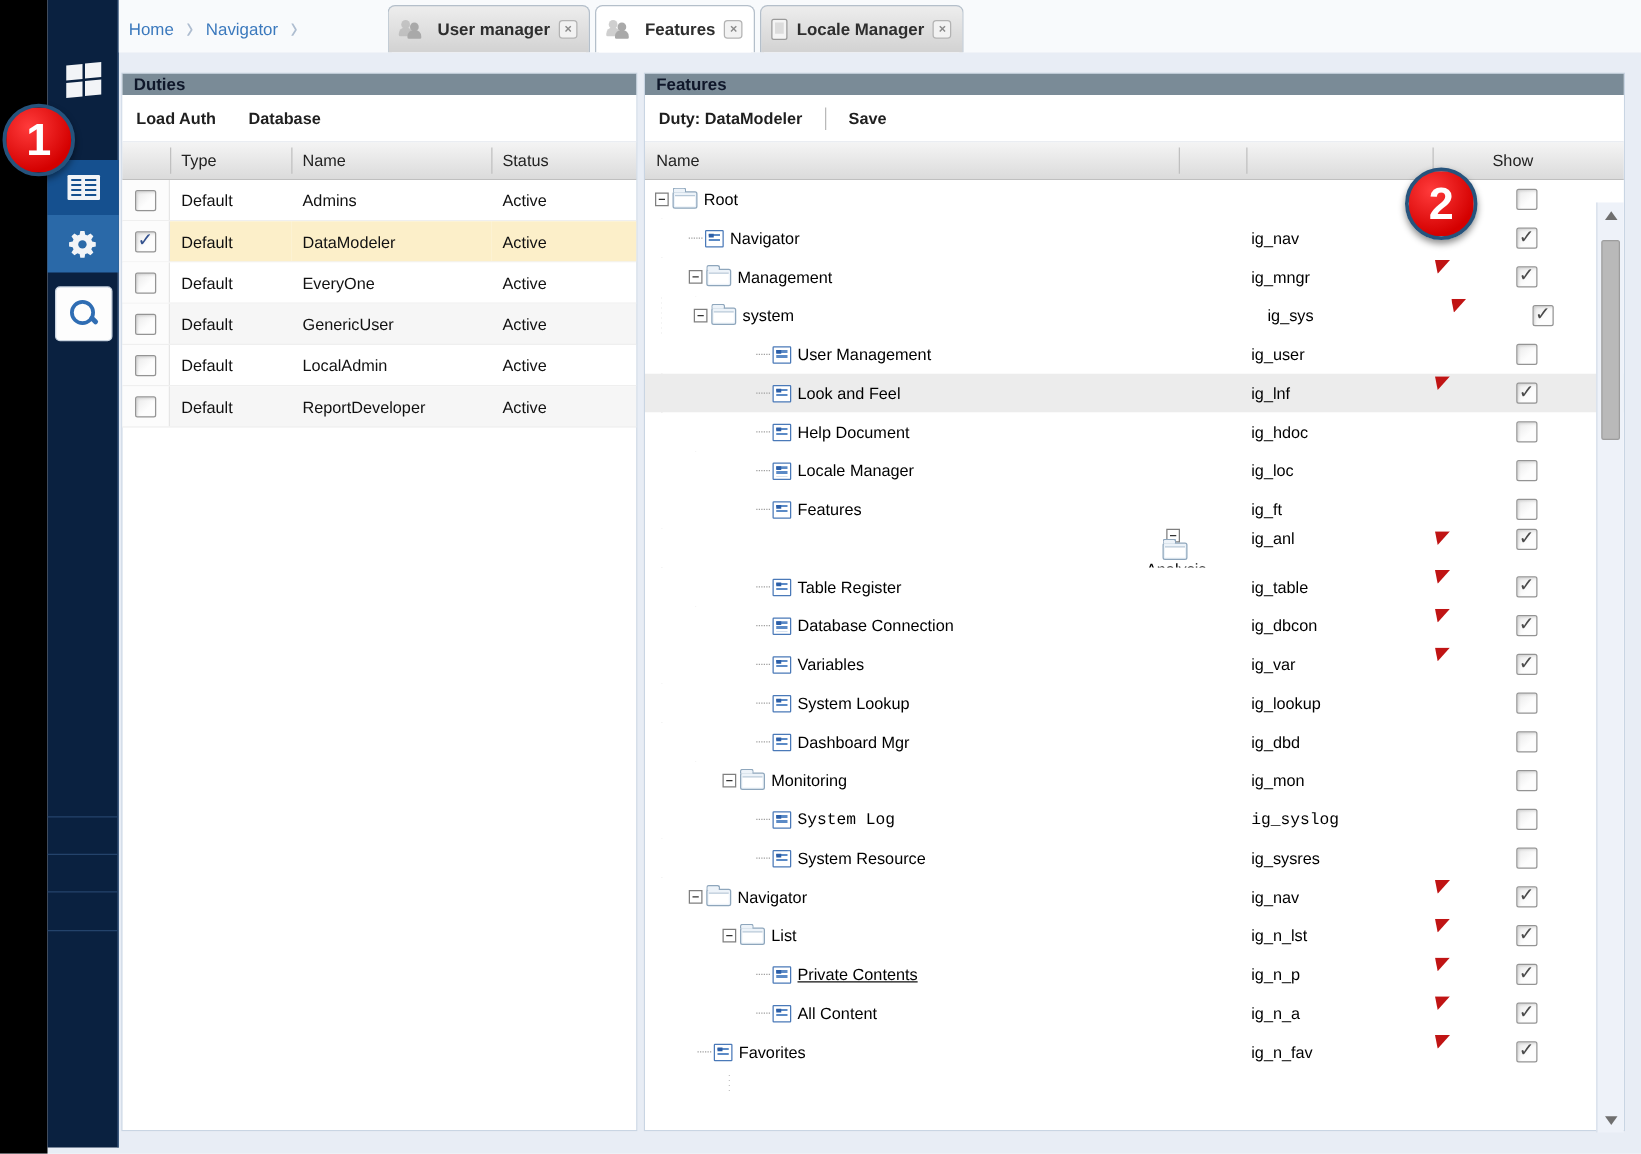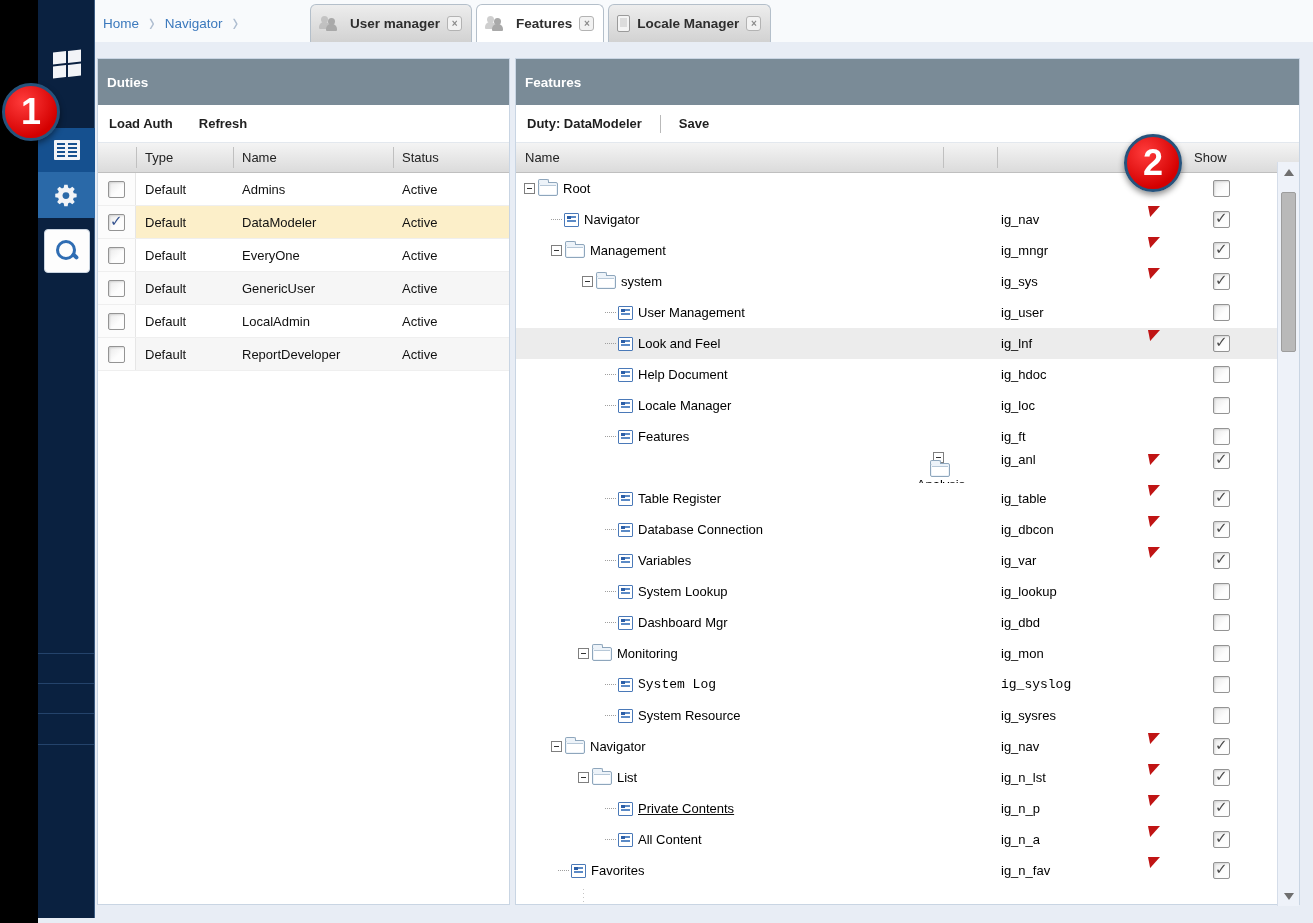--- a/index.html
+++ b/index.html
@@ -49,21 +49,21 @@
   .users-ico .u.front { left:7px; top:2px; }
   .device-ico { width:13px; height:17px; border:1px solid #9a9a9a; border-radius:2px; background:#f4f4f4; position:relative; }
   .device-ico::before { content:""; position:absolute; left:2px; top:2px; right:2px; bottom:4px; background:#dcdcdc; }
   .tab-close { width:15px; height:15px; border:1px solid #b3b3b3; border-radius:3px; background:#f2f2f2;
                color:#8a8a8a; font-size:10px; line-height:13px; text-align:center; font-weight:bold; cursor:pointer; }
 
   
   .panel { position:absolute; top:58px; background:#fff; border:1px solid #c9d5e3; }
   .panel-duties { left:97px; width:413px; height:847px; }
   .panel-features { left:515px; width:785px; height:847px; }
-  .panel-title { height:46px; background:#7a8b97; color:#ffffff; font-weight:bold; font-size:13.5px;
+  .panel-title { height:17px; background:#7a8b97; color:#0f172a; font-weight:bold; font-size:13.5px;
                  display:flex; align-items:center; padding-left:9px; }
   .panel-toolbar { height:38px; background:#fff; display:flex; align-items:center; gap:26px; padding-left:11px;
                    border-bottom:1px solid #e3e8ee; }
   .tool-link { font-weight:bold; color:#1f1f1f; cursor:pointer; }
   .tool-sep { width:1px; height:18px; background:#b9b9b9; margin:0 -8px; }
 
   
   .grid-head { height:30px; background:linear-gradient(#f4f4f4,#dbdbdb); border-bottom:1px solid #bfbfbf;
                position:relative; display:flex; align-items:center; color:#222; }
   .gh-sep { position:absolute; top:4px; bottom:4px; width:1px; background:#c0c0c0; }
@@ -194,21 +194,21 @@
         <span>Locale Manager</span>
         <span class="tab-close">×</span>
       </div>
     </div>
 </div>
 
 <div class="panel panel-duties">
   <div class="panel-title">Duties</div>
   <div class="panel-toolbar">
     <span class="tool-link">Load Auth</span>
-    <span class="tool-link">Refresh</span>
+    <span class="tool-link">Database</span>
   </div>
   <div class="grid-head">
     <span class="gh-sep" style="left:38px"></span>
     <span class="gh-sep" style="left:135px"></span>
     <span class="gh-sep" style="left:295px"></span>
     <span style="position:absolute;left:47px">Type</span>
     <span style="position:absolute;left:144px">Name</span>
     <span style="position:absolute;left:304px">Status</span>
   </div>
   <div id="duties-rows">
@@ -297,21 +297,21 @@
         <span class="cbx t-cbx on"></span>
       </div>
       <div class="trow" style="padding-left: 35px;">
         <span class="exp"></span>
         <span class="folder-ico"></span>
         <span class="t-label">Management</span>
         <span class="t-code">ig_mngr</span>
         <span class="t-flag"></span>
         <span class="cbx t-cbx on"></span>
       </div>
-      <div class="trow" style="padding-left: 66px;">
+      <div class="trow" style="padding-left: 26px; margin-left: 13px;">
         <span class="exp"></span>
         <span class="folder-ico"></span>
         <span class="t-label">system</span>
         <span class="t-code">ig_sys</span>
         <span class="t-flag"></span>
         <span class="cbx t-cbx on"></span>
       </div>
       <div class="trow" style="padding-left: 89px;">
         <span class="leaf-stub"></span>
         <span class="leaf-ico"></span>

